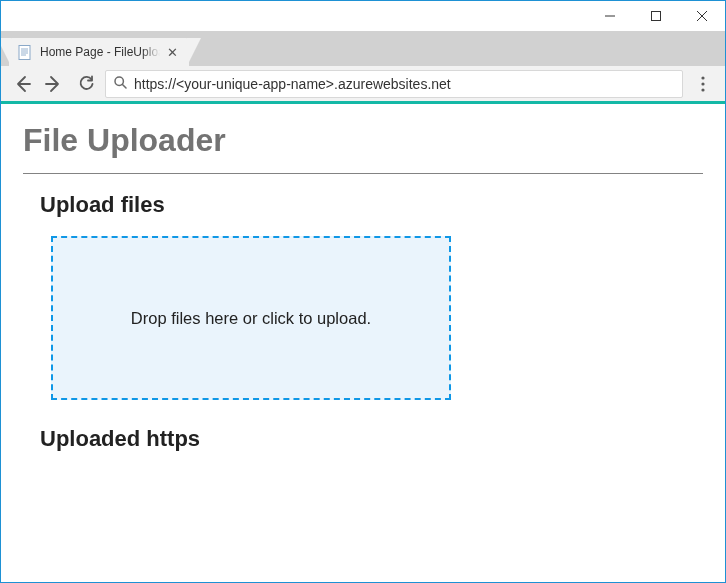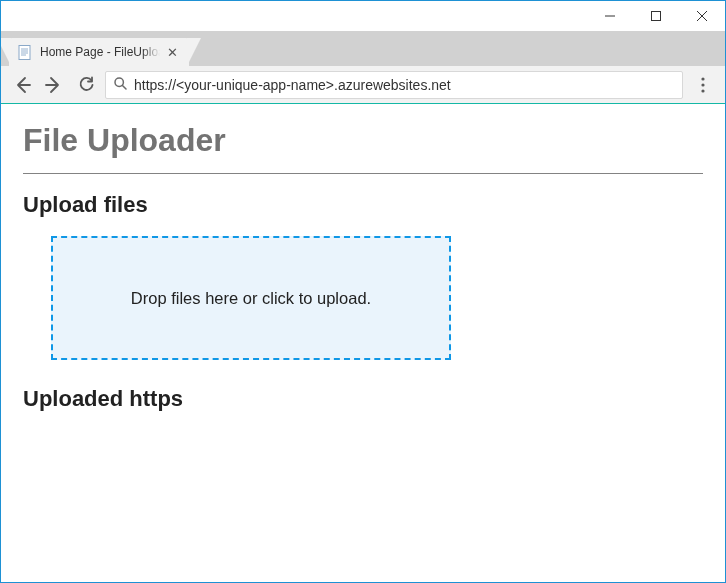--- a/index.html
+++ b/index.html
@@ -62,21 +62,21 @@
     max-width:120px;
     mask-image:linear-gradient(to right, #000 85%, transparent 100%);
     -webkit-mask-image:linear-gradient(to right, #000 85%, transparent 100%);
   }
   .tab-close{ font-size:13px; color:#555; }
   
   .toolbar{
     height:38px; background:#f2f2f2;
     display:flex; align-items:center;
     padding:0 8px; gap:6px;
-    border-bottom:1px solid #14b8a6;
+    border-bottom:3px solid #14b8a6;
   }
   .nav-btn{
     width:26px; height:26px; display:flex; align-items:center; justify-content:center;
     color:#5a5a5a; border-radius:13px;
   }
   .addr{
     flex:1; height:28px; background:#fff;
     border:1px solid #d8d8d8; border-radius:2px;
     display:flex; align-items:center; padding:0 8px; gap:7px;
     font-size:14px; color:#333;
@@ -93,25 +93,25 @@
   }
   h1.page-title{
     font-family:"Trebuchet MS","Segoe UI",sans-serif;
     font-size:32px; font-weight:700; color:#737373;
     margin:0 0 14px 0;
   }
   hr.rule{ border:none; border-top:1px solid #838383; margin:0 0 18px 0; }
   h2.section{
     font-family:"Trebuchet MS","Segoe UI",sans-serif;
     font-size:22px; font-weight:700; color:#222;
-    margin:0 0 18px 0;
+    margin:0 0 18px 17px;
   }
   .dropzone{
     margin:0 0 26px 28px;
-    width:400px; height:124px;
+    width:400px; height:164px;
     border:2px dashed #0f97e6;
     background:#eaf4fc;
     display:flex; align-items:center; justify-content:center;
     font-size:16.5px; color:#222;
     text-align:center;
     cursor:pointer;
   }
 </style>
 </head>
 <body>

